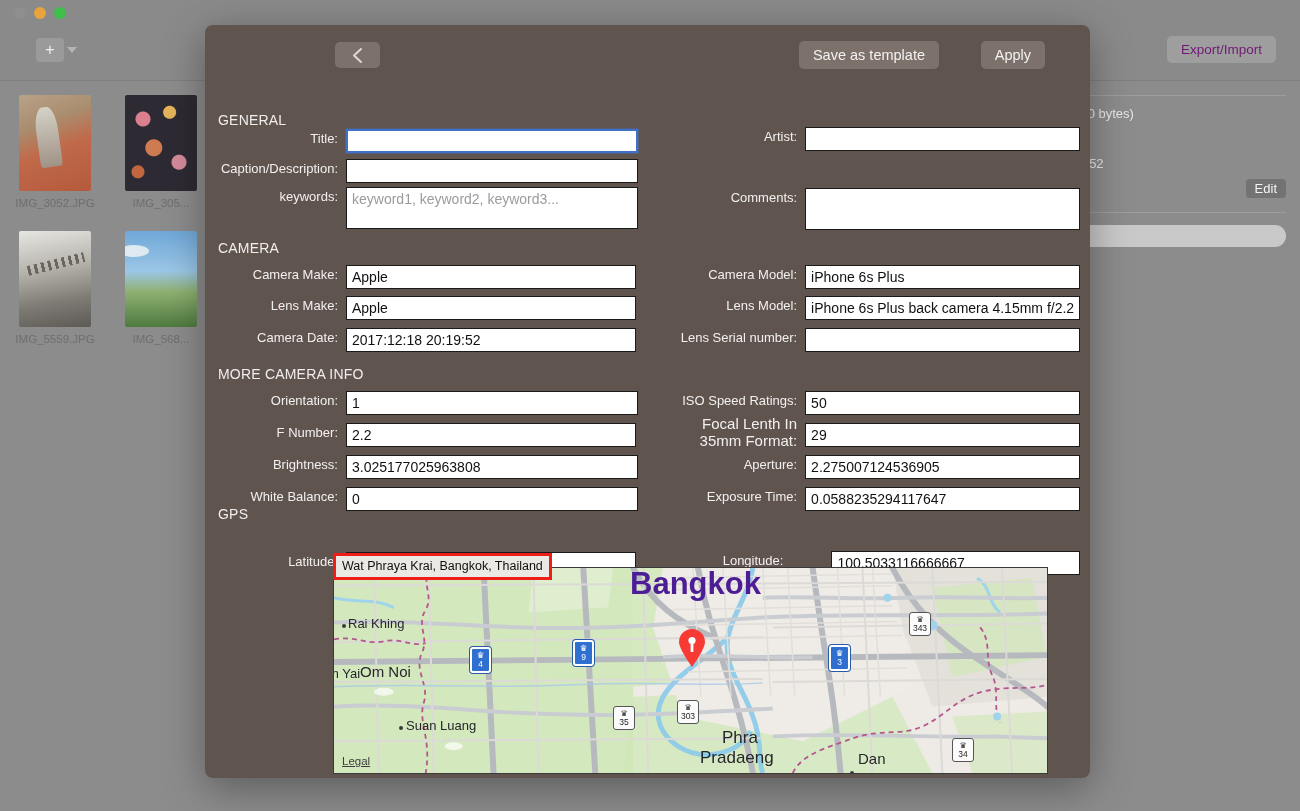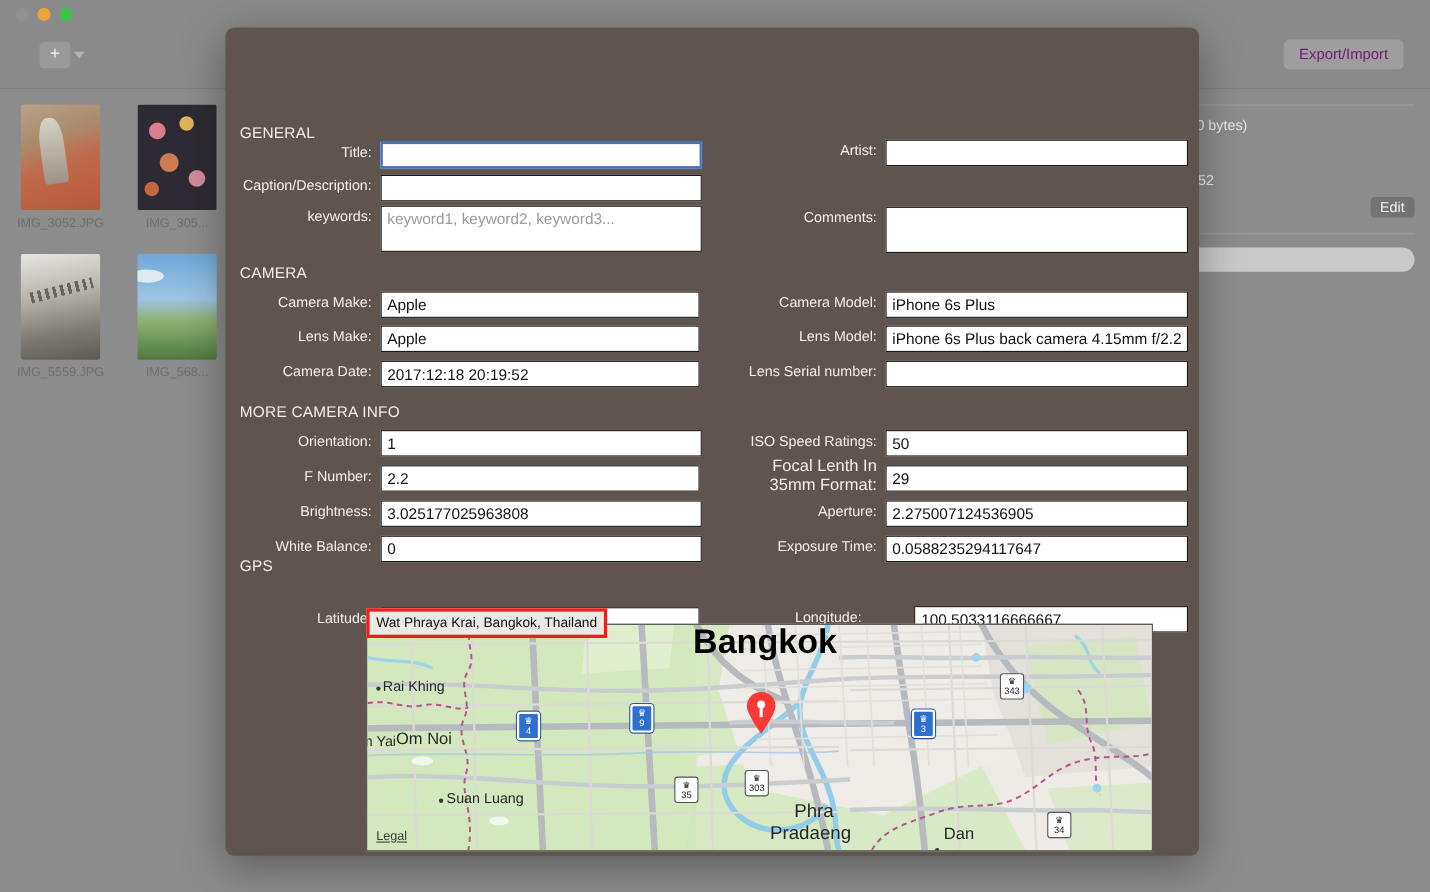--- a/index.html
+++ b/index.html
@@ -157,21 +157,21 @@
   
   #map-wrap {
     position: absolute; left: 128px; top: 542px;
     width: 715px; height: 207px;
     background: #eae7e2; overflow: hidden;
     border: 1px solid #3a3a3a;
   }
   .map-svg { position: absolute; inset: 0; width: 100%; height: 100%; }
   .map-city-label {
     position: absolute; font-family: "Liberation Sans", sans-serif;
-    color: #000000; font-weight: bold; white-space: nowrap;
+    color: #4c1d95; font-weight: bold; white-space: nowrap;
   }
   .map-town-label {
     position: absolute; font-size: 13px; color: #25262a; white-space: nowrap;
   }
   .map-dot {
     position: absolute; width: 4px; height: 4px; border-radius: 50%;
     background: #3a3a3a;
   }
   .map-pin {
     position: absolute; width: 30px; height: 40px;
@@ -259,20 +259,29 @@
       <div class="edit-btn">Edit</div>
     </div>
     <div class="ip-divider"></div>
     <div class="ip-searchbar"></div>
     <div class="ip-version">6-2.1</div>
   </div>
 </div>
 
 <div id="dialog">
 
+  <div class="dlg-header">
+    <div class="back-btn">
+      <svg width="11" height="17" viewBox="0 0 11 17">
+        <polyline points="9,2 2,8.5 9,15" fill="none" stroke="#ded8d5" stroke-width="2" stroke-linecap="round" stroke-linejoin="round"></polyline>
+      </svg>
+    </div>
+    <div class="hdr-btn btn-save">Save as template</div>
+    <div class="hdr-btn btn-apply">Apply</div>
+  </div>
 
   <div class="form-body">
 
     <div class="section-title" style="top:87px">GENERAL</div>
 
     <div class="fld" style="left:13px; top:104px; width:422px;">
       <div class="fld-label" style="width:120px">Title:</div>
       <div class="fld-input focused" style="width:292px; height:24px; margin-left:8px;"></div>
     </div>
 

